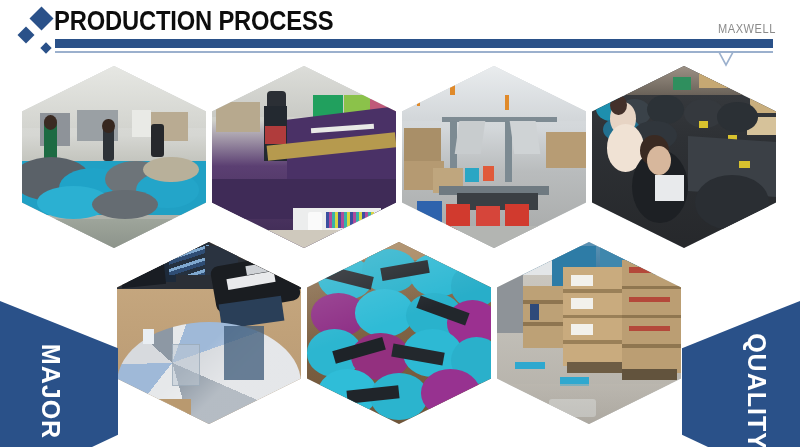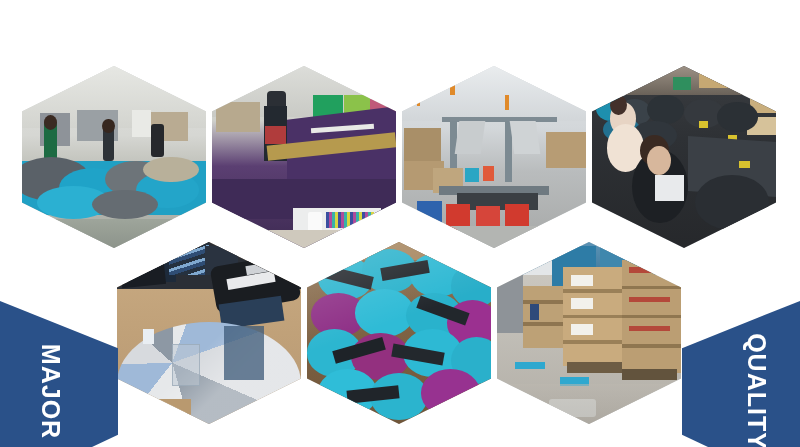--- a/index.html
+++ b/index.html
@@ -77,20 +77,37 @@
   #label-quality{
     left:-6px;top:84px;width:160px;text-align:center;
     transform:rotate(90deg);
   }
 </style>
 </head>
 <body>
 
 <div id="stage">
 
+  <div id="header">
+
+    <div class="diamond" id="dia-lg"></div>
+    <div class="diamond" id="dia-md"></div>
+    <div class="diamond" id="dia-sm"></div>
+
+    <div id="page-title">PRODUCTION PROCESS</div>
+    <div id="brand-name">MAXWELL</div>
+
+    <div id="header-bar"></div>
+    <div id="header-rule"></div>
+    <div id="header-notch">
+      <svg width="46" height="16" viewBox="0 0 46 16">
+        <path d="M0 1 L16 1 L23 14 L30 1 L46 1" fill="none" stroke="#9bb0cd" stroke-width="1.6"></path>
+      </svg>
+    </div>
+  </div>
 
   <div id="grid">
 
     <div class="hex" style="left:22px;top:10px;width:184px;height:182px;">
       <div class="ph" style="background:linear-gradient(#dfe0dc 0%,#d6d7d3 38%,#c9cac4 48%,#b7bab3 62%,#a9aca4 100%);">
         <div class="band" style="top:0;height:34%;background:linear-gradient(#e6e7e3,#d3d4cf);"></div>
         <div class="box" style="left:10%;top:26%;width:16%;height:18%;background:#8e9399;"></div>
         <div class="box" style="left:30%;top:24%;width:22%;height:17%;background:#9aa0a4;"></div>
         <div class="box" style="left:70%;top:25%;width:20%;height:16%;background:#b9ab92;"></div>
         <div class="box" style="left:60%;top:24%;width:10%;height:15%;background:#e9eae6;"></div>

